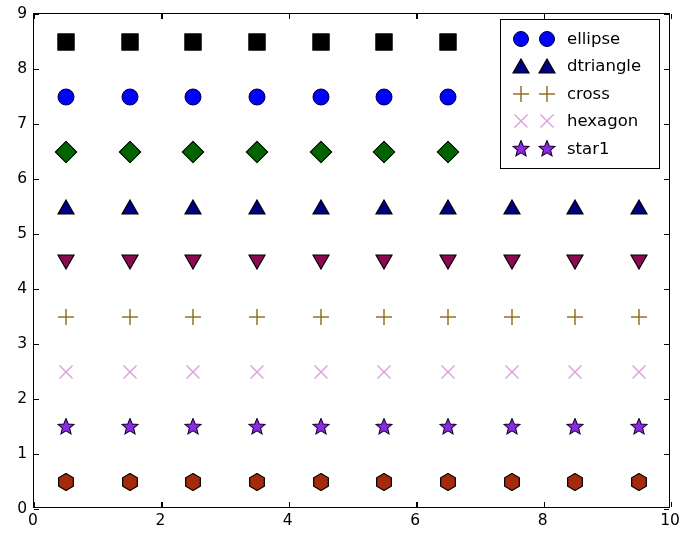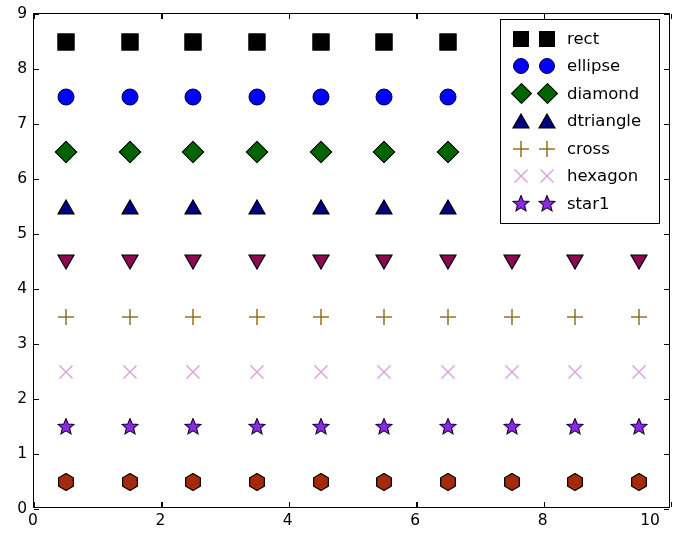--- a/index.html
+++ b/index.html
@@ -469,60 +469,42 @@
         <div class="tick yright" style="top: 0px;"></div>
       </div>
   </div>
 
   <div id="tick-label-layer">
       <div class="ticklabel x" style="left: 33px;">0</div>
       <div class="ticklabel x" style="left: 160.4px;">2</div>
       <div class="ticklabel x" style="left: 287.8px;">4</div>
       <div class="ticklabel x" style="left: 415.2px;">6</div>
       <div class="ticklabel x" style="left: 542.6px;">8</div>
-      <div class="ticklabel x" style="left: 650px;">10</div>
+      <div class="ticklabel x" style="left: 670px;">10</div>
       <div class="ticklabel y" style="top: 508px; left: 0px; width: 27px;">0</div>
       <div class="ticklabel y" style="top: 453px; left: 0px; width: 27px;">1</div>
       <div class="ticklabel y" style="top: 398px; left: 0px; width: 27px;">2</div>
       <div class="ticklabel y" style="top: 343px; left: 0px; width: 27px;">3</div>
       <div class="ticklabel y" style="top: 288px; left: 0px; width: 27px;">4</div>
       <div class="ticklabel y" style="top: 233px; left: 0px; width: 27px;">5</div>
       <div class="ticklabel y" style="top: 178px; left: 0px; width: 27px;">6</div>
       <div class="ticklabel y" style="top: 123px; left: 0px; width: 27px;">7</div>
       <div class="ticklabel y" style="top: 68px; left: 0px; width: 27px;">8</div>
       <div class="ticklabel y" style="top: 13px; left: 0px; width: 27px;">9</div>
     </div>
 
   <div id="legend">
       <div class="legend-row">
         <div class="legend-handle">
-          <div class="marker m-rect" style="background: rgb(0, 0, 0); border-color: rgb(0, 0, 0); position: relative; left: 0px; top: 0px; transform: none; width: 16px; height: 16px;"></div>
-        </div>
-        <div class="legend-handle">
-          <div class="marker m-rect" style="background: rgb(0, 0, 0); border-color: rgb(0, 0, 0); position: relative; left: 0px; top: 0px; transform: none; width: 16px; height: 16px;"></div>
-        </div>
-        <div class="legend-label">rect</div>
-      </div>
-      <div class="legend-row">
-        <div class="legend-handle">
           <div class="marker m-ellipse" style="background: rgb(0, 0, 255); border-color: rgb(0, 0, 58); position: relative; left: 0px; top: 0px; transform: none; width: 16px; height: 16px;"></div>
         </div>
         <div class="legend-handle">
           <div class="marker m-ellipse" style="background: rgb(0, 0, 255); border-color: rgb(0, 0, 58); position: relative; left: 0px; top: 0px; transform: none; width: 16px; height: 16px;"></div>
         </div>
         <div class="legend-label">ellipse</div>
-      </div>
-      <div class="legend-row">
-        <div class="legend-handle">
-          <div class="marker m-diamond" style="background: rgb(0, 100, 0); border-color: rgb(0, 0, 0); position: relative; left: 0px; top: 0px; transform: rotate(45deg); width: 15px; height: 15px;"></div>
-        </div>
-        <div class="legend-handle">
-          <div class="marker m-diamond" style="background: rgb(0, 100, 0); border-color: rgb(0, 0, 0); position: relative; left: 0px; top: 0px; transform: rotate(45deg); width: 15px; height: 15px;"></div>
-        </div>
-        <div class="legend-label">diamond</div>
       </div>
       <div class="legend-row">
         <div class="legend-handle">
           <div class="marker m-utriangle" style="position: relative; left: 0px; top: 0px; transform: none;">
             <svg width="18" height="16" viewBox="0 0 18 16">
               <polygon points="9,1 17,15 1,15" fill="#000080" stroke="#000000" stroke-width="1.2"></polygon>
             </svg>
           </div>
         </div>
         <div class="legend-handle">

